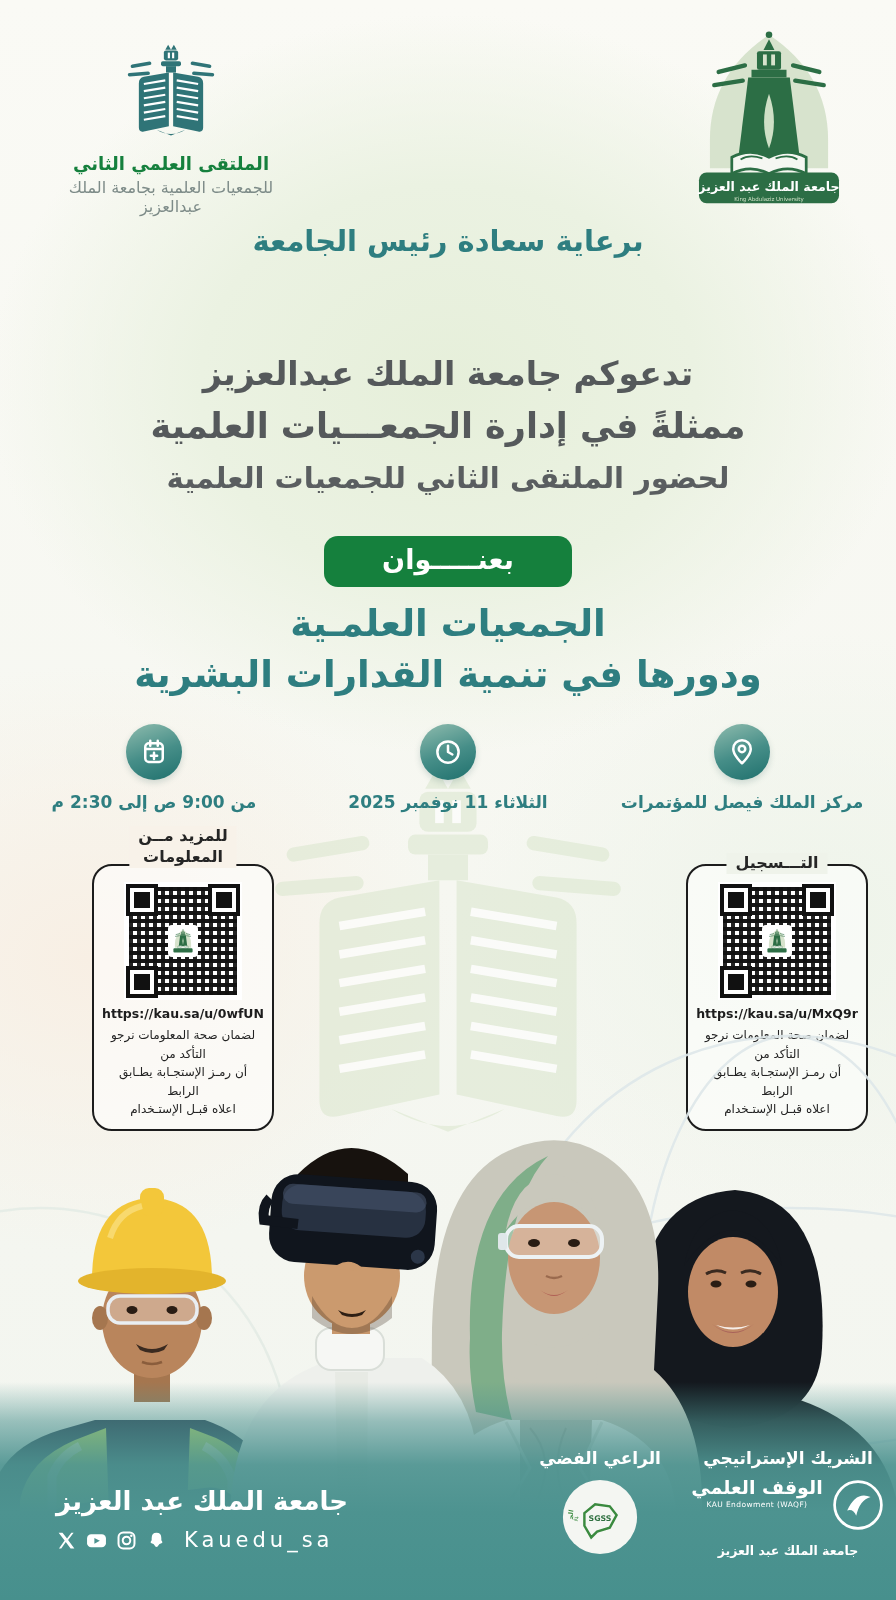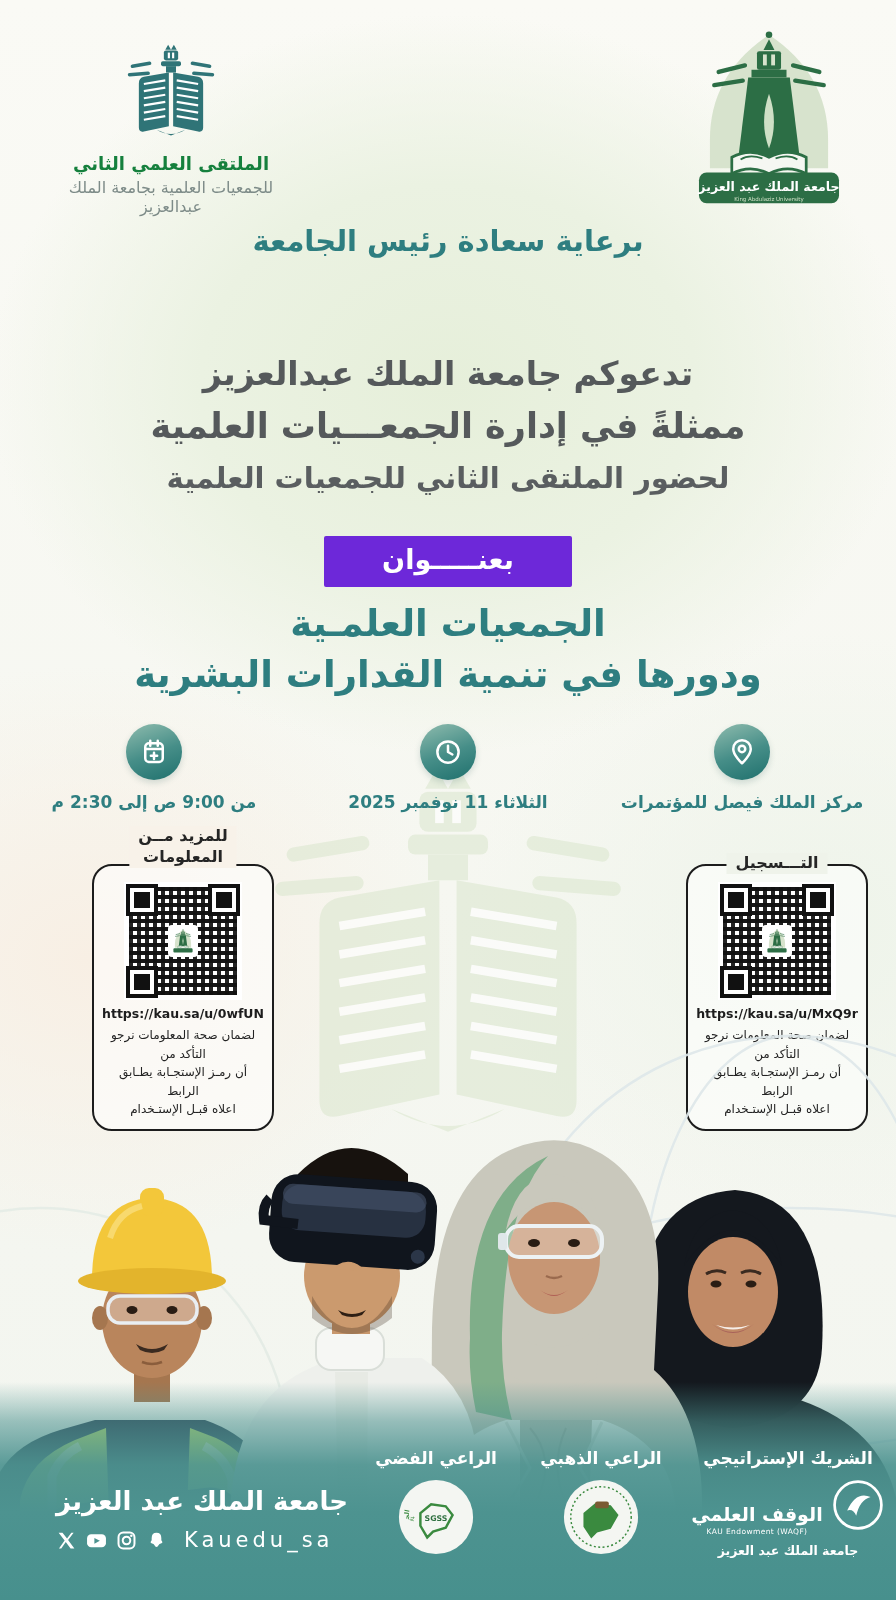--- a/index.html
+++ b/index.html
@@ -26,22 +26,22 @@
   .kau-logo svg{width:100%;height:100%;}
 
   
   .cline{position:absolute;left:0;right:0;text-align:center;font-weight:bold;}
   .patronage-heading{top:224px;font-size:29px;color:#2e7e80;}
   .patron-name{top:292px;font-size:27px;color:#53585a;}
   .inv1{top:354px;font-size:33px;color:#55595b;}
   .inv2{top:406px;font-size:35px;color:#55595b;}
   .inv3{top:461px;font-size:29px;color:#5a5e60;}
   .badge-wrap{top:536px;}
-  .badge{display:inline-block;background:#6d28d9;color:#fff;font-size:27px;font-weight:bold;
-         padding:8px 58px 12px;border-radius:2px;}
+  .badge{display:inline-block;background:#15803d;color:#fff;font-size:27px;font-weight:bold;
+         padding:8px 58px 12px;border-radius:14px;}
   .title1{top:602px;font-size:37px;color:#2e7e80;}
   .title2{top:653px;font-size:37px;color:#2e7e80;}
 
   
   .info-row{position:absolute;top:724px;left:0;right:0;display:flex;justify-content:center;gap:44px;}
   .info-item{width:250px;text-align:center;}
   .info-circle{width:56px;height:56px;margin:0 auto;border-radius:50%;
     background:linear-gradient(160deg,#8fbcae 0%,#468e88 52%,#1f706d 100%);
     display:flex;align-items:center;justify-content:center;box-shadow:0 3px 6px rgba(40,90,85,.18);}
   .info-circle svg{width:30px;height:30px;stroke:#fff;fill:none;stroke-width:2;stroke-linecap:round;stroke-linejoin:round;}
@@ -79,21 +79,21 @@
                rgba(77,147,144,.92) 38%,#4d9390 60%,#47908d 100%);}
   .univ-name{position:absolute;left:56px;top:104px;font-size:26px;font-weight:bold;direction:rtl;}
   .social-row{position:absolute;left:56px;top:146px;display:flex;direction:ltr;align-items:center;gap:9px;}
   .social-row svg{width:21px;height:21px;display:block;}
   .social-handle{font-size:21px;letter-spacing:4px;color:#fff;margin-left:8px;font-weight:500;}
   .sponsors{position:absolute;top:66px;right:10px;display:flex;gap:14px;direction:rtl;}
   .sponsor{text-align:center;}
   .sponsor-role{font-size:17px;font-weight:bold;margin-bottom:10px;}
   .sp-strategic{width:196px;}
   .sp-gold{width:150px;} .sp-silver{width:152px;}
-  .waqf-row{display:flex;direction:rtl;align-items:flex-end;justify-content:center;gap:8px;}
+  .waqf-row{display:flex;direction:rtl;align-items:flex-start;justify-content:center;gap:8px;}
   .waqf-circle svg{width:54px;height:54px;}
   .waqf-texts{text-align:center;}
   .waqf-ar{font-size:19px;font-weight:bold;line-height:1;}
   .waqf-en{font-size:7.5px;margin-top:3px;letter-spacing:.4px;}
   .waqf-org{font-size:12.5px;font-weight:bold;margin-top:7px;}
   .round-logo svg{width:78px;height:78px;}
 </style>
 </head>
 <body>
 
@@ -390,31 +390,20 @@
             </svg>
           </span>
           <span class="waqf-texts">
             <div class="waqf-ar">الوقف العلمي</div>
             <div class="waqf-en">KAU Endowment (WAQF)</div>
           </span>
         </div>
         <div class="waqf-org">جامعة الملك عبد العزيز</div>
       </div>
 
-      <div class="sponsor sp-gold">
-        <div class="sponsor-role">الراعي الذهبي</div>
-        <span class="round-logo">
-          <svg viewBox="0 0 80 80">
-            <circle cx="40" cy="40" r="38" fill="#f4f6f2"></circle>
-            <circle cx="40" cy="40" r="31" fill="none" stroke="#3a8a3f" stroke-width="1.5" stroke-dasharray="2 2.5"></circle>
-            <path d="M22 36 L34 26 L50 28 L58 38 L50 52 L36 56 L30 62 L22 50 Z" fill="#3a8a3f"></path>
-            <rect x="34" y="24" width="14" height="7" rx="2" fill="#7a5a33"></rect>
-          </svg>
-        </span>
-      </div>
 
       <div class="sponsor sp-silver">
         <div class="sponsor-role">الراعي الفضي</div>
         <span class="round-logo">
           <svg viewBox="0 0 80 80">
             <defs>
                 <path id="ring-top" d="M 12 40 A 28 28 0 0 1 68 40"></path>
                   <path id="ring-bottom" d="M 14 40 A 26 26 0 0 0 66 40"></path>
               </defs>
             <circle cx="40" cy="40" r="38" fill="#f4f6f2"></circle>

